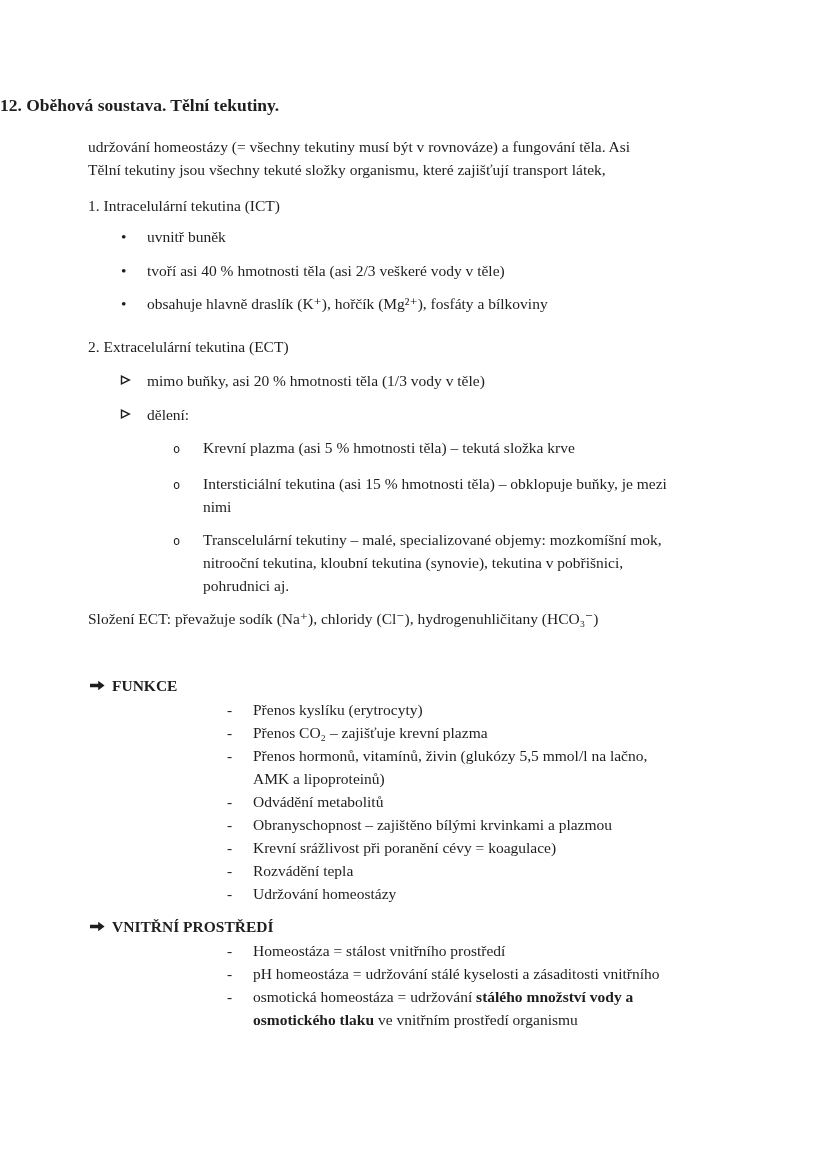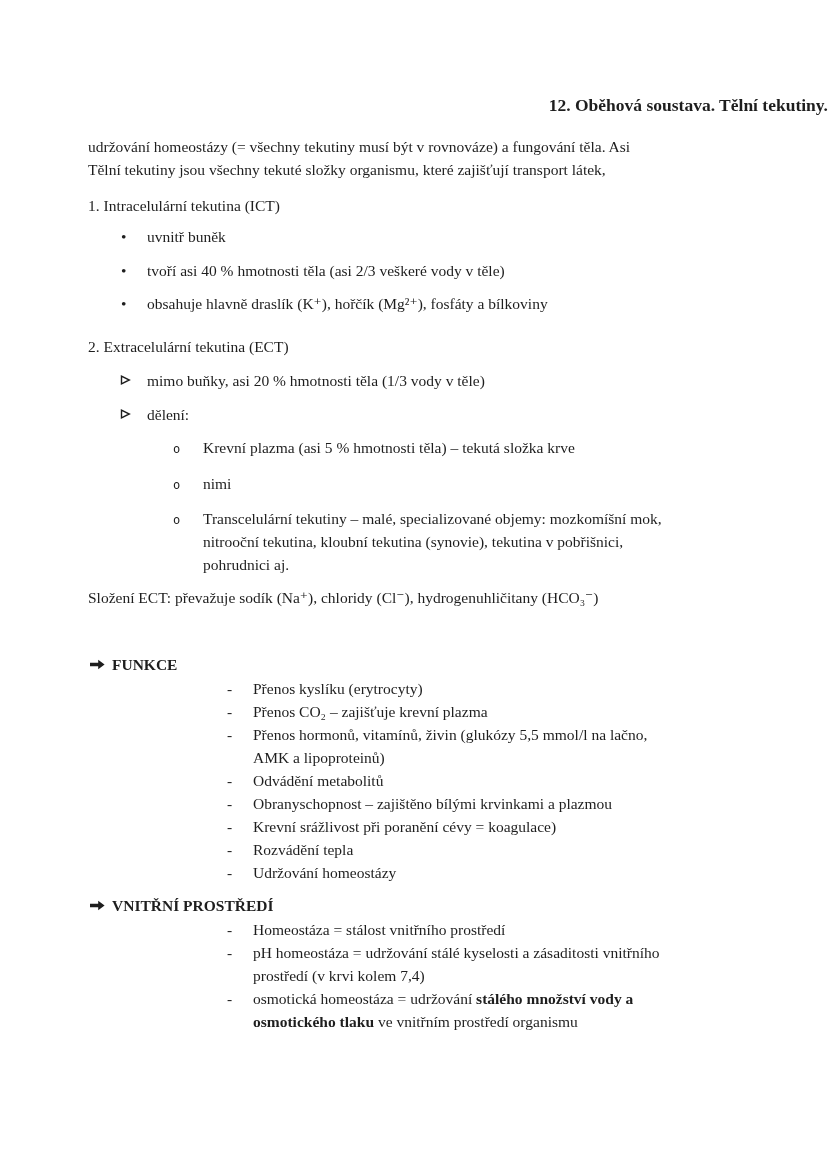--- a/index.html
+++ b/index.html
@@ -3,21 +3,21 @@
 <meta charset="utf-8">
 <style>
   html,body { margin:0; padding:0; background:#e8e8e8; }
   .page {
     width:828px; height:1171px; margin:0 auto; background:#ffffff;
     font-family:"Liberation Serif","DejaVu Serif",serif;
     font-size:15.5px; line-height:23px; color:#1e1e1e;
     position:relative; overflow:hidden; box-sizing:border-box;
   }
   .title {
-    margin:0; padding-top:92px; text-align:right;
+    margin:0; padding-top:92px; text-align:left;
     font-size:17.5px; font-weight:bold; line-height:26px;
   }
   .intro { margin:17px 0 0 88px; width:662px; }
   .sec-heading { margin-left:88px; }
   .mt13 { margin-top:13px; }
   .mt12 { margin-top:20px; }
   .group { display:flex; flex-direction:column; }
   .gap { row-gap:10.5px; }
   .g-ict { margin-top:8px; }
   .g-arr { margin-top:11px; }
@@ -91,20 +91,21 @@
   <div class="group gap g-sub">
     <div class="li l2">
       <span class="mk">o</span>
       <div class="tx">
         <div>Krevní plazma (asi 5 % hmotnosti těla) – tekutá složka krve</div>
       </div>
     </div>
     <div class="li l2">
       <span class="mk">o</span>
       <div class="tx">
+        <div>Intersticiální tekutina (asi 15 % hmotnosti těla) – obklopuje buňky, je mezi</div>
         <div>nimi</div>
       </div>
     </div>
     <div class="li l2">
       <span class="mk">o</span>
       <div class="tx">
         <div>Transcelulární tekutiny – malé, specializované objemy: mozkomíšní mok,</div>
         <div>nitrooční tekutina, kloubní tekutina (synovie), tekutina v pobřišnici,</div>
         <div>pohrudnici aj.</div>
       </div>
@@ -183,21 +184,20 @@
     <div class="li l3">
       <span class="mk">-</span>
       <div class="tx">
           <div>Homeostáza = stálost vnitřního prostředí</div>
         </div>
     </div>
     <div class="li l3">
       <span class="mk">-</span>
       <div class="tx">
         <div>pH homeostáza = udržování stálé kyselosti a zásaditosti vnitřního</div>
-        <div>prostředí (v krvi kolem 7,4)</div>
       </div>
     </div>
     <div class="li l3">
       <span class="mk">-</span>
       <div class="tx">
         <div><span>osmotická homeostáza = udržování </span><span class="b">stálého množství vody a</span></div>
         <div><span class="b">osmotického tlaku</span><span> ve vnitřním prostředí organismu</span></div>
       </div>
     </div>
   </div>

